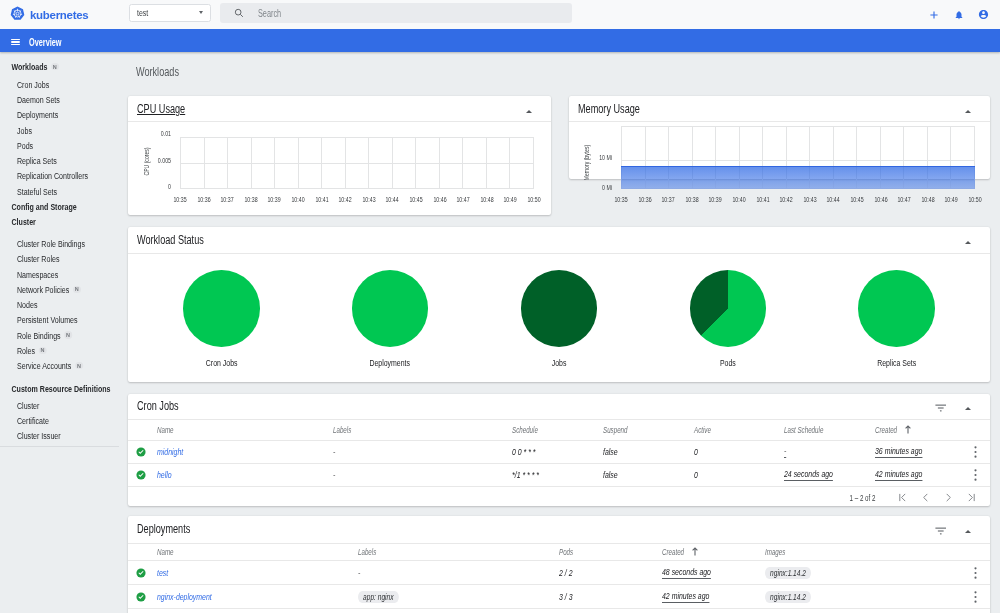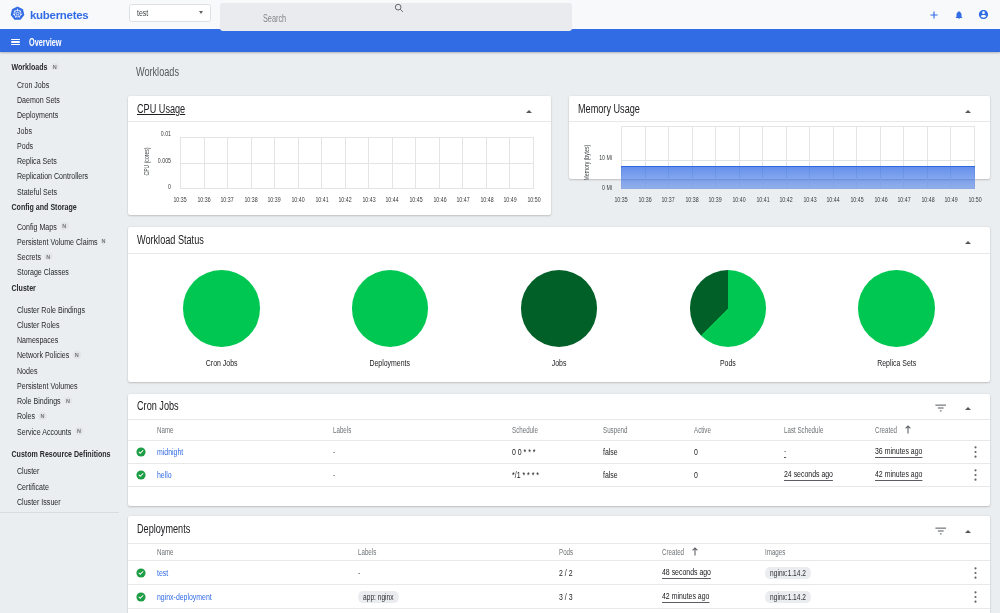--- a/index.html
+++ b/index.html
@@ -16,22 +16,22 @@
   }
   
   .topbar { position:absolute; left:0; top:0; width:1000px; height:29px; background:#f8f9fa; z-index:5; }
   .brand { position:absolute; left:10px; top:6px; display:flex; align-items:flex-end; }
   .brand svg { width:15px; height:15px; }
   .brand-text { color:#326ce5; font-weight:bold; font-size:11.5px; letter-spacing:-0.3px; margin-left:5px; }
   .ns-select { position:absolute; left:129px; top:4px; width:82px; height:17.5px; background:#fff;
     border:1px solid #dcdfe3; border-radius:2.5px; display:flex; align-items:center; padding:0 7px; cursor:pointer; }
   .ns-value { font-size:9.5px; color:#3c4043; flex:1; transform:scaleX(var(--cx)); transform-origin:0 50%; }
   .caret-down { width:0; height:0; border-left:2.8px solid transparent; border-right:2.8px solid transparent; border-top:3.4px solid #606468; }
-  .searchbox { position:absolute; left:220px; top:3px; width:352px; height:28px; background:#e9ebee; border-radius:3px;
-    display:flex; align-items:center; padding:0 8px;flex-direction:column; }
+  .searchbox { position:absolute; left:220px; top:3px; width:352px; height:20px; background:#e9ebee; border-radius:3px;
+    display:flex; align-items:center; padding:0 8px; }
   .searchbox svg { width:10px; height:10px; margin-left:6px; }
   .searchbox input { border:none; outline:none; background:transparent; font-family:inherit; font-size:10px; color:#3c4043; margin-left:14px; width:280px; transform:scaleX(var(--cx)); transform-origin:0 50%; }
   .searchbox input::placeholder { color:#80868b; }
   .top-icons { position:absolute; right:4px; top:0; height:29px; display:flex; align-items:center; }
   .tbtn { width:25px; height:29px; display:flex; align-items:center; justify-content:center; cursor:pointer; }
   
   .appbar { position:absolute; left:0; top:29px; width:1000px; height:23px; background:#326ce5; z-index:4;
     display:flex; align-items:center; padding-top:3px; box-shadow:0 1px 2px rgba(0,0,0,.25); }
   .hamburger { width:9px; height:6.5px; margin-left:11px; display:flex; flex-direction:column; justify-content:space-between; cursor:pointer; }
   .hamburger i { display:block; height:1.4px; background:#fff; border-radius:1px; }
@@ -86,21 +86,21 @@
   .xl { width:0; overflow:visible; position:relative; }
   .xl i { position:absolute; transform:translateX(-50%) scaleX(var(--cx)); transform-origin:50% 50%; font-style:normal; font-size:7.2px; color:#36393c; white-space:nowrap; }
   .areafill { position:absolute; left:0; right:-1px; bottom:0; border-top:1.6px solid #3266e0;
     background:linear-gradient(to bottom, rgba(50,108,229,.75), rgba(50,108,229,.48)); }
   
   .pies { display:flex; padding:16px 9px 0 9px; }
   .pie-cell { flex:1; display:flex; flex-direction:column; align-items:center; }
   .pie { width:76.5px; height:76.5px; border-radius:50%; }
   .pie-label { margin-top:10px; font-size:9.5px; color:#202124; }
   
-  .thead, .trow { display:grid; align-items:center; }
+  .thead, .trow { display:grid; align-items:center;font-style:italic; }
   #card-cron .thead, #card-cron .trow { grid-template-columns:29px 176px 179px 91px 91px 90px 91px 85px 1fr; }
   #card-deploy .thead, #card-deploy .trow { grid-template-columns:29px 201px 201px 103px 103px 195px 1fr; }
   .thead { height:21px; border-bottom:1px solid #e8e8e8; font-size:8.5px; color:#6e7276; }
   #card-deploy .thead { height:17.5px; }
   .trow { height:23px; border-bottom:1px solid #e8e8e8; font-size:9.5px; color:#202124; }
   #card-deploy .trow { height:24px; }
   .cicon { justify-self:center; margin-left:-3px; display:flex; }
   .cicon svg { width:10px; height:10px; }
   .link { color:#326ce5; cursor:pointer; }
   .tt { border-bottom:1px solid #5a5e63; line-height:1.15; }
@@ -224,42 +224,20 @@
             </div>
           </div>
       </section>
 
 
       <section class="ssec">
         <div class="srow shead">
           <span>Config and Storage</span>
 
         </div>
-        <div class="sitems">
-
-            <div class="srow sitem">
-              <span>Config Maps</span>
-              <span class="badge">N</span>
-            </div>
-
-            <div class="srow sitem">
-              <span>Persistent Volume Claims</span>
-              <span class="badge">N</span>
-            </div>
-
-            <div class="srow sitem">
-              <span>Secrets</span>
-              <span class="badge">N</span>
-            </div>
-
-            <div class="srow sitem">
-              <span>Storage Classes</span>
-
-            </div>
-          </div>
       </section>
 
       <section class="ssec">
         <div class="srow shead">
           <span>Cluster</span>
 
         </div>
         <div class="sitems">
 
             <div class="srow sitem">
@@ -584,20 +562,44 @@
         <span><span class="tt cnd">42 minutes ago</span></span>
         <span class="kebab">
           <svg viewBox="0 0 4 18">
             <circle cx="2" cy="2" r="1.6" fill="#5f6368"></circle>
             <circle cx="2" cy="9" r="1.6" fill="#5f6368"></circle>
             <circle cx="2" cy="16" r="1.6" fill="#5f6368"></circle>
           </svg>
         </span>
       </div>
     </div>
+  <div class="pager">
+    <span class="pager-range cndr">1 – 2 of 2</span>
+    <span class="pgbtn">
+        <svg width="9" height="9" viewBox="0 0 10 10">
+          <path d="M2 1v8M8 1L4 5l4 4" stroke="#85888c" stroke-width="1.1" fill="none"></path>
+        </svg>
+      </span>
+    <span class="pgbtn">
+        <svg width="9" height="9" viewBox="0 0 10 10">
+          <path d="M7 1L3 5l4 4" stroke="#85888c" stroke-width="1.1" fill="none"></path>
+        </svg>
+      </span>
+    <span class="pgbtn">
+        <svg width="9" height="9" viewBox="0 0 10 10">
+          <path d="M3 1l4 4-4 4" stroke="#85888c" stroke-width="1.1" fill="none"></path>
+        </svg>
+      </span>
+    <span class="pgbtn">
+        <svg width="9" height="9" viewBox="0 0 10 10">
+          <path d="M8 1v8M2 1l4 4-4 4" stroke="#85888c" stroke-width="1.1" fill="none"></path>
+        </svg>
+      </span>
+    <span class="pager-pad"></span>
+  </div>
 </div>
 
 <div class="card" id="card-deploy">
   <div class="card-head">
     <span class="card-title cnd">Deployments</span>
     <div class="head-icons">
       <span class="icon-btn filter-icon">
         <svg viewBox="0 0 14 9">
             <g stroke="#5f6368" stroke-width="1.3">
               <path d="M0.5 1h13"></path>

